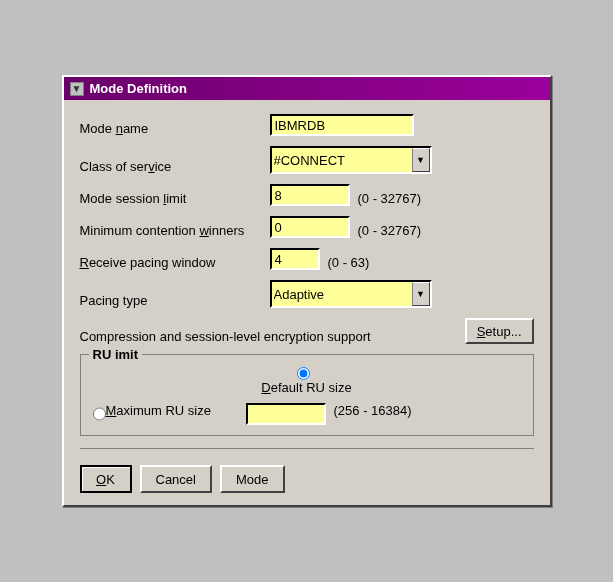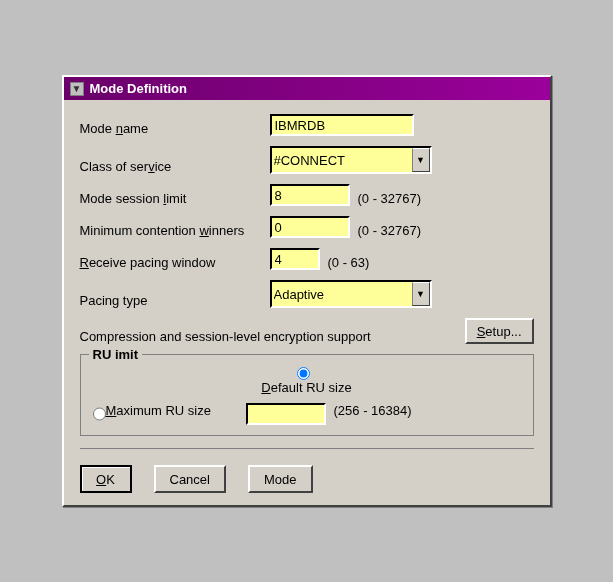--- a/index.html
+++ b/index.html
@@ -195,21 +195,21 @@
       border-bottom-color: #ffffff;
       width: 100%;
       height: 22px;
       font-size: 13px;
       outline: none;
       padding: 1px 3px;
     }
     .button-row {
       display: flex;
       align-items: flex-end;
-      gap: 22px;
+      gap: 8px;
       padding-top: 4px;
     }
     .btn {
       background: #d4d0c8;
       border: 2px solid;
       border-top-color: #ffffff;
       border-left-color: #ffffff;
       border-right-color: #404040;
       border-bottom-color: #404040;
       padding: 3px 14px;

